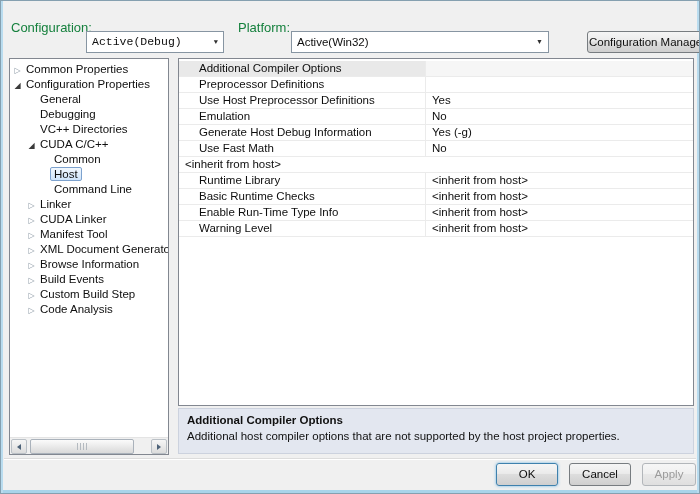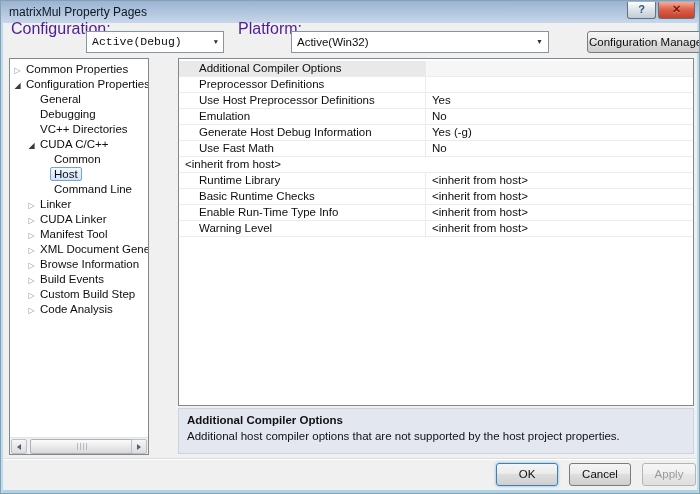--- a/index.html
+++ b/index.html
@@ -14,32 +14,32 @@
   .titlebar{position:absolute;top:0;left:0;right:0;height:22px;
     background:linear-gradient(#9ab3d2,#c8d7ea);}
   .title{position:absolute;left:8px;top:0;line-height:22px;font-size:12px;color:#0e1722;}
   .win-btn{position:absolute;top:1px;height:17px;border:1px solid #5e7485;
     border-top:none;border-radius:0 0 3px 3px;text-align:center;cursor:default;}
   .btn-help{right:43px;width:29px;background:linear-gradient(#fdfdfd,#dfe5ea 45%,#c2ccd5);
     color:#33536e;font-size:11px;font-weight:bold;line-height:15px;}
   .btn-close{right:4px;width:37px;background:linear-gradient(#f4ab96,#de6046 48%,#c2402e);
     color:#7d150a;font-size:11px;font-weight:bold;line-height:15px;text-shadow:0 1px 0 rgba(255,255,255,.35);}
   
-  .lbl{position:absolute;top:19px;font-size:16px;color:#4c1d95;}
+  .lbl{position:absolute;top:19px;font-size:13px;color:#15803d;}
   .lbl-config{left:10px;} .lbl-platform{left:237px;}
   .combo{position:absolute;top:30px;height:22px;background:#fff;border:1px solid #8795a2;
     font-size:11.5px;line-height:20px;padding-left:5px;color:#0e0e0e;}
   .combo-config{left:85px;width:138px;font-family:Liberation Mono, monospace;} .combo-platform{left:290px;width:258px;}
   .combo .arrow{position:absolute;right:5px;top:1px;font-size:7px;line-height:18px;color:#303030;}
   .button{border:1px solid #777c80;border-radius:3px;font-size:11.5px;color:#0e0e0e;
     text-align:center;line-height:20px;
     background:linear-gradient(#f5f5f5 0%,#ebebeb 45%,#dddddd 50%,#cfcfcf 100%);}
   .cfg-btn{position:absolute;left:586px;top:30px;width:130px;height:22px;}
   
-  .tree{position:absolute;left:8px;top:57px;width:140px;height:397px;background:#fff;
+  .tree{position:absolute;left:8px;top:57px;width:160px;height:397px;background:#fff;
     border:1px solid #828790;padding-top:3px;overflow:hidden;}
   .titem{position:relative;height:15px;line-height:15px;font-size:11.5px;white-space:nowrap;color:#0e0e0e;}
   .titem.l0{padding-left:16px;} .titem.l1{padding-left:30px;} .titem.l2{padding-left:44px;}
   .exp{position:absolute;top:0;width:11px;text-align:center;line-height:15px;}
   .titem.l0 > .exp{left:2px;} .titem.l1 > .exp{left:16px;}
   .exp.col::before{content:"\25B7";font-size:8px;color:#8a97a3;}
   .exp.open::before{content:"\25E2";font-size:8px;color:#3a3a3a;}
   .sel-box{display:inline-block;padding:0 3px;margin-left:-4px;border:1px solid #7da2ce;
     border-radius:2px;background:linear-gradient(#f2f8fe,#cfe4fa);line-height:12px;}
   
@@ -73,25 +73,20 @@
   .ok{left:495px;width:62px;border-color:#3f81ad;box-shadow:0 0 3px rgba(93,174,227,.9);}
   .cancel{left:568px;width:62px;}
   .apply{left:641px;width:54px;color:#9b9b9b;border-color:#b2b6ba;
     background:linear-gradient(#f6f6f6 0%,#f0f0f0 45%,#e7e7e7 50%,#dfdfdf 100%);}
 </style>
 </head>
 <body>
 
 <div class="window">
 
-  <div class="titlebar">
-    <span class="title">matrixMul Property Pages</span>
-    <span class="win-btn btn-help">?</span>
-    <span class="win-btn btn-close">✕</span>
-  </div>
 
   <span class="lbl lbl-config">Configuration:</span>
   <div class="combo combo-config">
     <span>Active(Debug)</span>
     <span class="arrow">▼</span>
   </div>
   <span class="lbl lbl-platform">Platform:</span>
   <div class="combo combo-platform">
     <span>Active(Win32)</span>
     <span class="arrow">▼</span>

